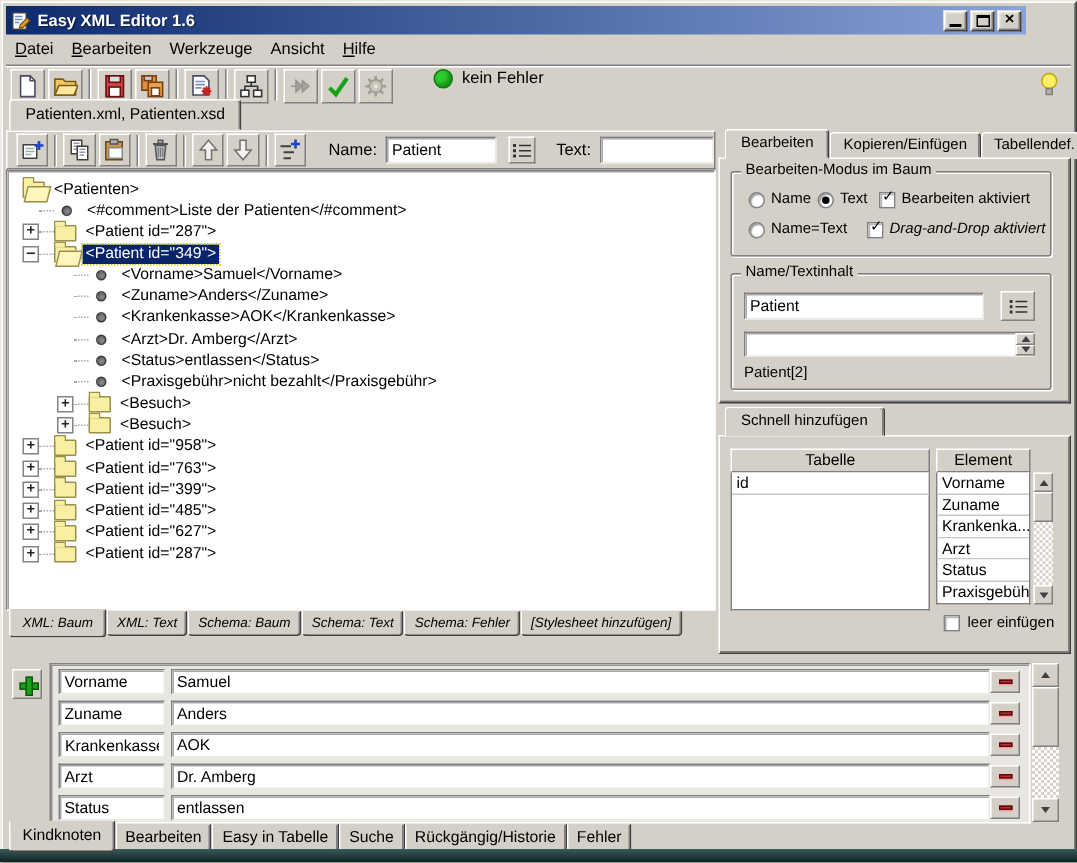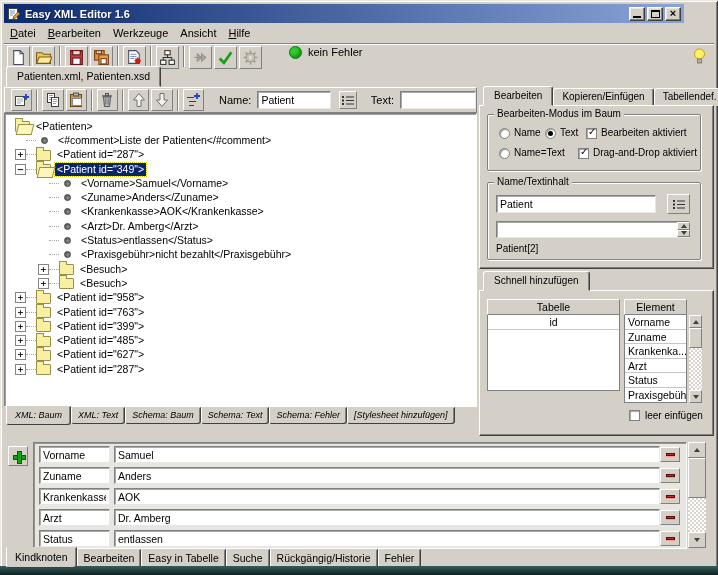--- a/index.html
+++ b/index.html
@@ -484,21 +484,21 @@
     <span class="gtitle">Bearbeiten-Modus im Baum</span>
     <span class="radio" style="left:11px; top:13px;"></span>
     <span class="glabel" style="left:26px; top:12px;">Name</span>
     <span class="radio on" style="left:57px; top:13px;"></span>
     <span class="glabel" style="left:72px; top:12px;">Text</span>
     <span class="checkbox on" style="left:98px; top:13px;"></span>
     <span class="glabel" style="left:113px; top:12px;">Bearbeiten aktiviert</span>
     <span class="radio" style="left:11px; top:33px;"></span>
     <span class="glabel" style="left:26px; top:32px;">Name=Text</span>
     <span class="checkbox on" style="left:90px; top:33px;"></span>
-    <span class="glabel" style="left:105px; top:32px;">Drag-and-Drop aktiviert</span>
+    <span class="glabel" style="left:105px; top:32px;font-style:italic;">Drag-and-Drop aktiviert</span>
   </div>
 
   <div class="group" style="left:487px; top:182px; width:214px; height:78px;">
     <span class="gtitle">Name/Textinhalt</span>
     <input class="field" style="position: absolute; left: 8px; top: 12px; width: 160px; height: 18px;" value="Patient">
     <button class="listbtn" style="position:absolute; left:179px; top:11px; width:23px; height:20px; margin:0;">
         <svg width="12" height="11" viewBox="0 0 12 11">
           <rect x="0" y="1" width="2" height="2" fill="#333"></rect>
           <rect x="0" y="4.5" width="2" height="2" fill="#333"></rect>
           <rect x="0" y="8" width="2" height="2" fill="#333"></rect>
@@ -517,21 +517,21 @@
     <span class="glabel" style="left:8px; top:60px;">Patient[2]</span>
   </div>
 
   <div id="quick-tab-row" class="abs rtab-row">
     <span class="ttab active">Schnell hinzufügen</span>
   </div>
   <div id="quick-panel" class="abs panelbox"></div>
 
   <div class="qa-table" style="left:487px; top:299px; width:133px;">
     <div class="qa-header">Tabelle</div>
-    <div class="qa-body" style="height:76px;text-align:center;" id="attr-body">
+    <div class="qa-body" style="height:92px;" id="attr-body">
         <div class="qa-row">id</div>
       </div>
   </div>
   <div class="qa-table" style="left:624px; top:299px; width:63px;">
     <div class="qa-header">Element</div>
     <div class="qa-body" style="height:88px;" id="elem-body">
         <div class="qa-row">Vorname</div>
         <div class="qa-row">Zuname</div>
         <div class="qa-row">Krankenka...</div>
         <div class="qa-row">Arzt</div>

